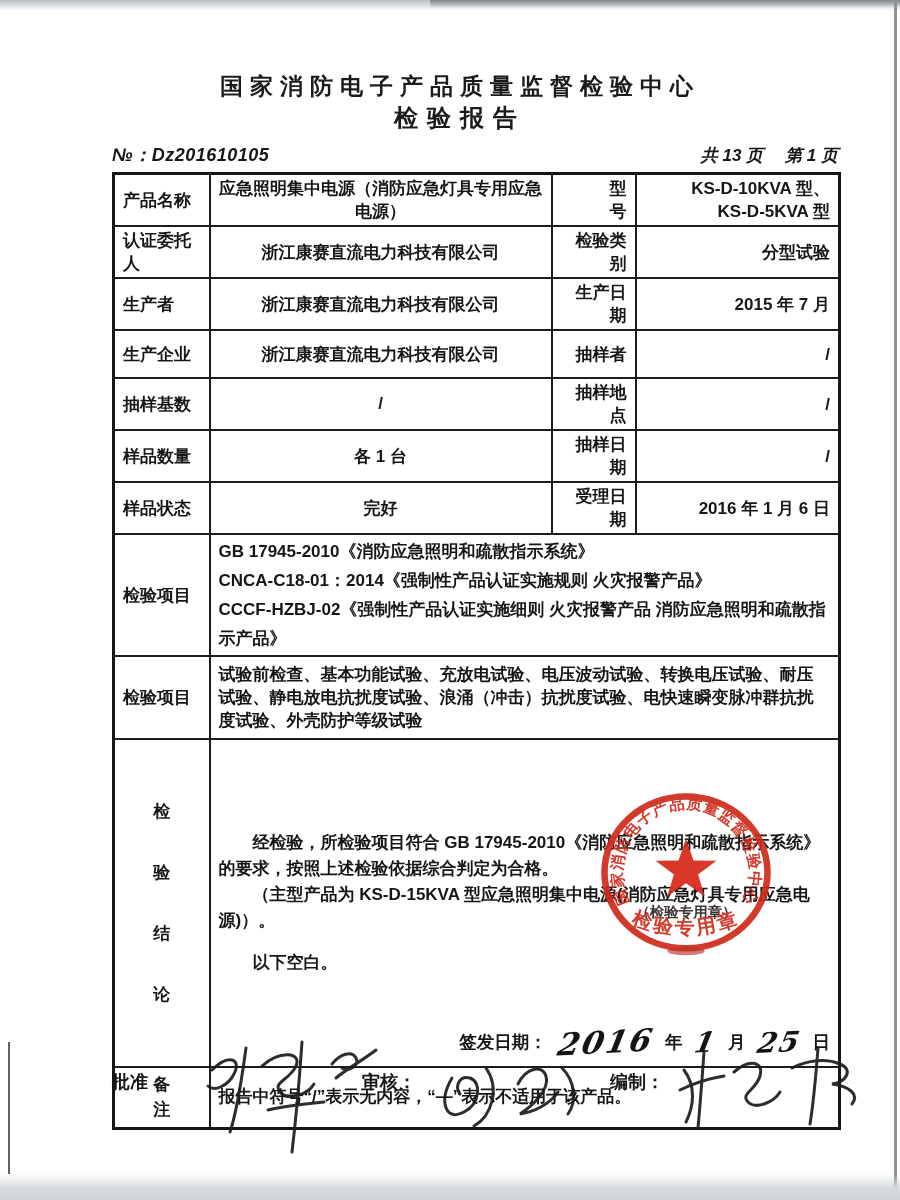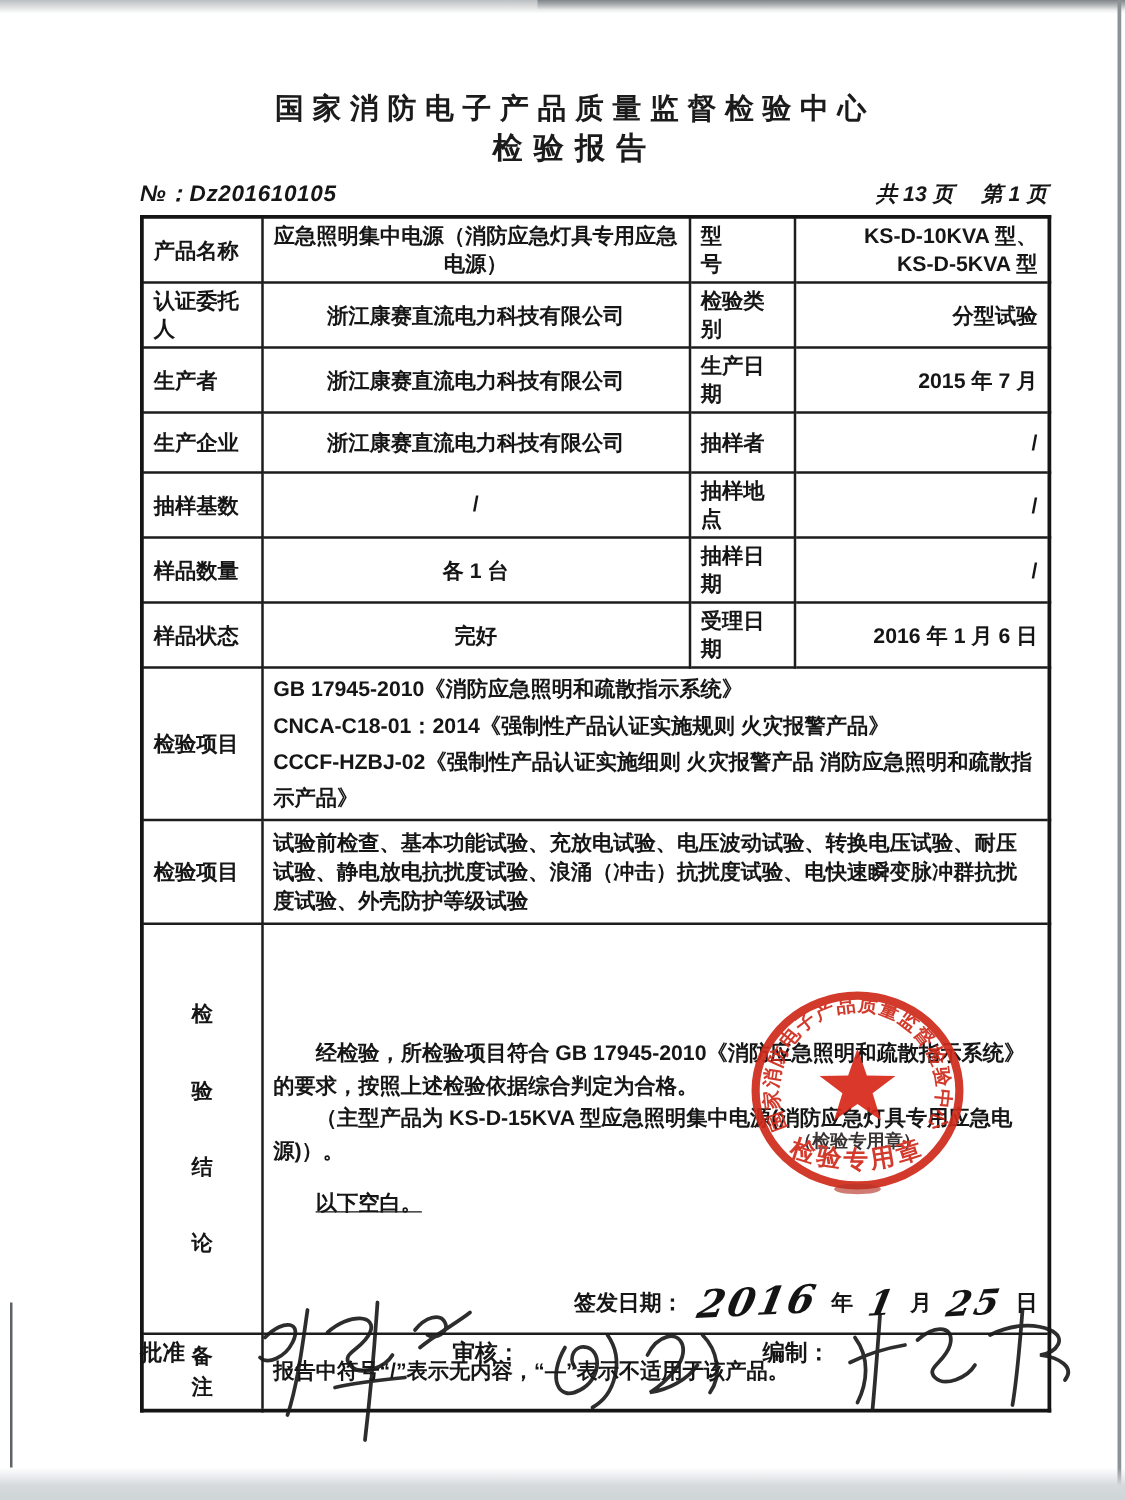--- a/index.html
+++ b/index.html
@@ -64,28 +64,28 @@
   table.report td{
     border:2px solid #1d1d1d;
     padding:2px 8px;
     vertical-align:middle;
     font-weight:600;
     color:#161616;
   }
   table.report{border:3px solid #151515;}
   td.lbl{padding:2px 2px;font-weight:600;}
   td.val{text-align:center;padding-left:13px;}
-  td.lbl2{text-align:left;padding:2px 3px;}
+  td.lbl2{text-align:right;padding:2px 3px;}
   td.val2{text-align:right;padding-left:9px;white-space:pre-line;line-height:23px;}
   td.wide{padding-left:13px;}
   .basis-lines div{line-height:29px;}
   .items-text{line-height:23px;padding:4px 0;}
   td.concl-cell{position:relative;vertical-align:top;padding:6px 8px 4px 8px;}
   .concl-p{margin:0;text-indent:2em;line-height:26px;font-weight:600;}
-  .concl-p.blank{margin-top:16px;text-decoration:underline;}
+  .concl-p.blank{margin-top:16px;}
   .vlabel{
     display:flex;flex-direction:column;align-items:center;justify-content:center;
     height:100%;
   }
   .vlabel-concl span{display:block;margin:19px 0;}
   .vlabel-remark span{display:block;margin:1px 0;}
   .remark-text{font-weight:600;line-height:22px;}
   
   .issue-line{
     position:absolute;right:8px;bottom:6px;

